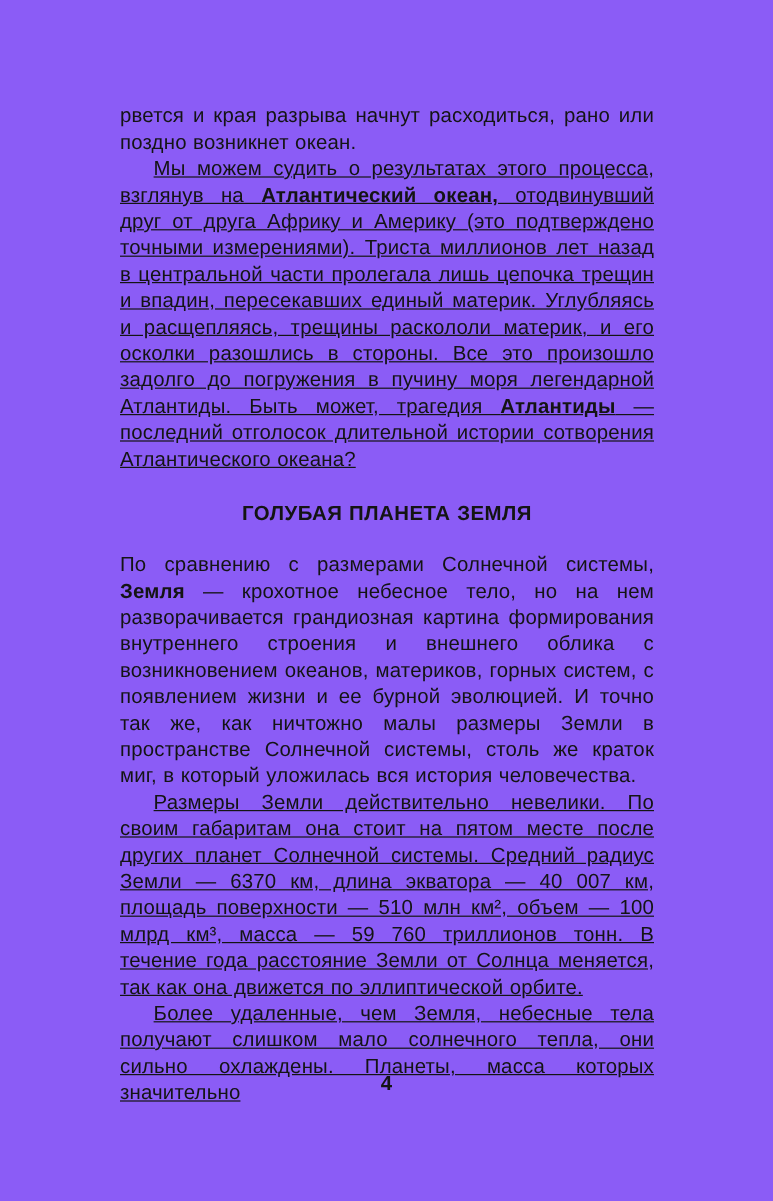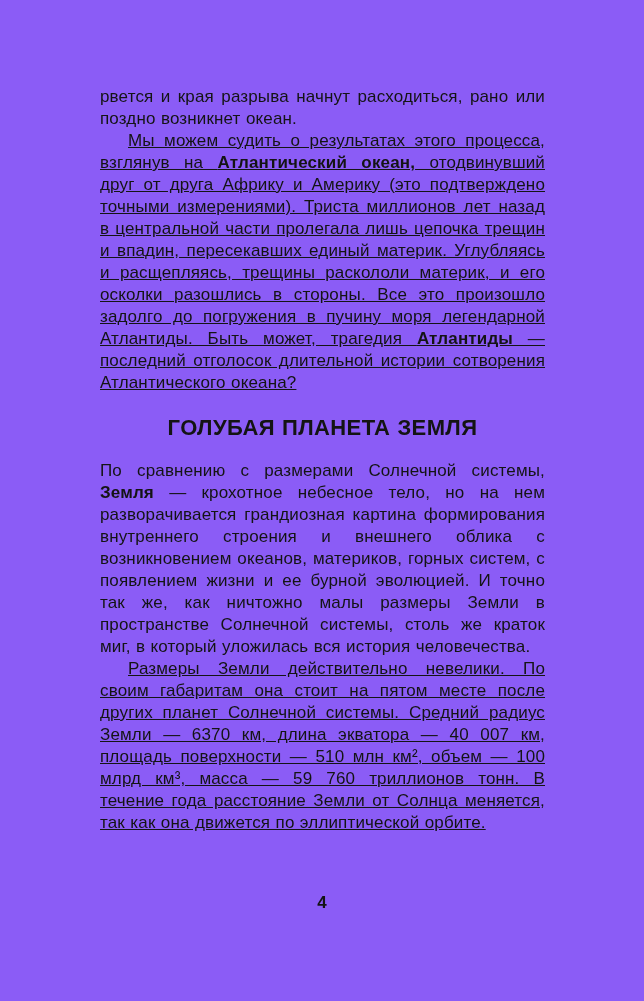--- a/index.html
+++ b/index.html
@@ -36,21 +36,21 @@
     padding: 0;
   }
   .text-column p.indent {
     text-indent: 28px;
     text-decoration: underline;
   }
   .text-column b {
     font-weight: bold;
   }
   h2.section-heading {
-    font-size: 22px;
+    font-size: 17px;
     line-height: 22px;
     font-weight: bold;
     text-align: center;
     margin: 23px 0 21px 0;
     letter-spacing: 0.4px;
   }
   .page-number {
     position: absolute;
     left: 0;
     top: 893px;
@@ -70,17 +70,18 @@
     <p><span>рвется и края разрыва начнут расходиться, рано или поздно возникнет океан.</span></p>
 
     <p class="indent"><span>Мы можем судить о результатах этого процесса, взглянув на </span><b>Атлантический океан,</b><span> отодвинувший друг от друга Африку и Америку (это подтверждено точными измерениями). Триста миллионов лет назад в центральной части пролегала лишь цепочка трещин и впадин, пересекавших единый материк. Углубляясь и расщепляясь, трещины раскололи материк, и его осколки разошлись в стороны. Все это произошло задолго до погружения в пучину моря легендарной Атлантиды. Быть может, трагедия </span><b>Атлантиды</b><span> — последний отголосок длительной истории сотворения Атлантического океана?</span></p>
 
     <h2 class="section-heading">ГОЛУБАЯ ПЛАНЕТА ЗЕМЛЯ</h2>
 
     <p><span>По сравнению с размерами Солнечной системы, </span><b>Земля</b><span> — крохотное небесное тело, но на нем разворачивается грандиозная картина формирования внутреннего строения и внешнего облика с возникновением океанов, материков, горных систем, с появлением жизни и ее бурной эволюцией. И точно так же, как ничтожно малы размеры Земли в пространстве Солнечной системы, столь же краток миг, в который уложилась вся история человечества.</span></p>
 
     <p class="indent"><span>Размеры Земли действительно невелики. По своим габаритам она стоит на пятом месте после других планет Солнечной системы. Средний радиус Земли — 6370 км, длина экватора — 40 007 км, площадь поверхности — 510 млн км², объем — 100 млрд км³, масса — 59 760 триллионов тонн. В течение года расстояние Земли от Солнца меняется, так как она движется по эллиптической орбите.</span></p>
 
+    <p class="indent"><span>Более удаленные, чем Земля, небесные тела получают слишком мало солнечного тепла, они сильно охлаждены. Планеты, масса которых значительно</span></p>
 
   </div>
 
   <div class="page-number">4</div>
 </div>
 
 </body></html>

